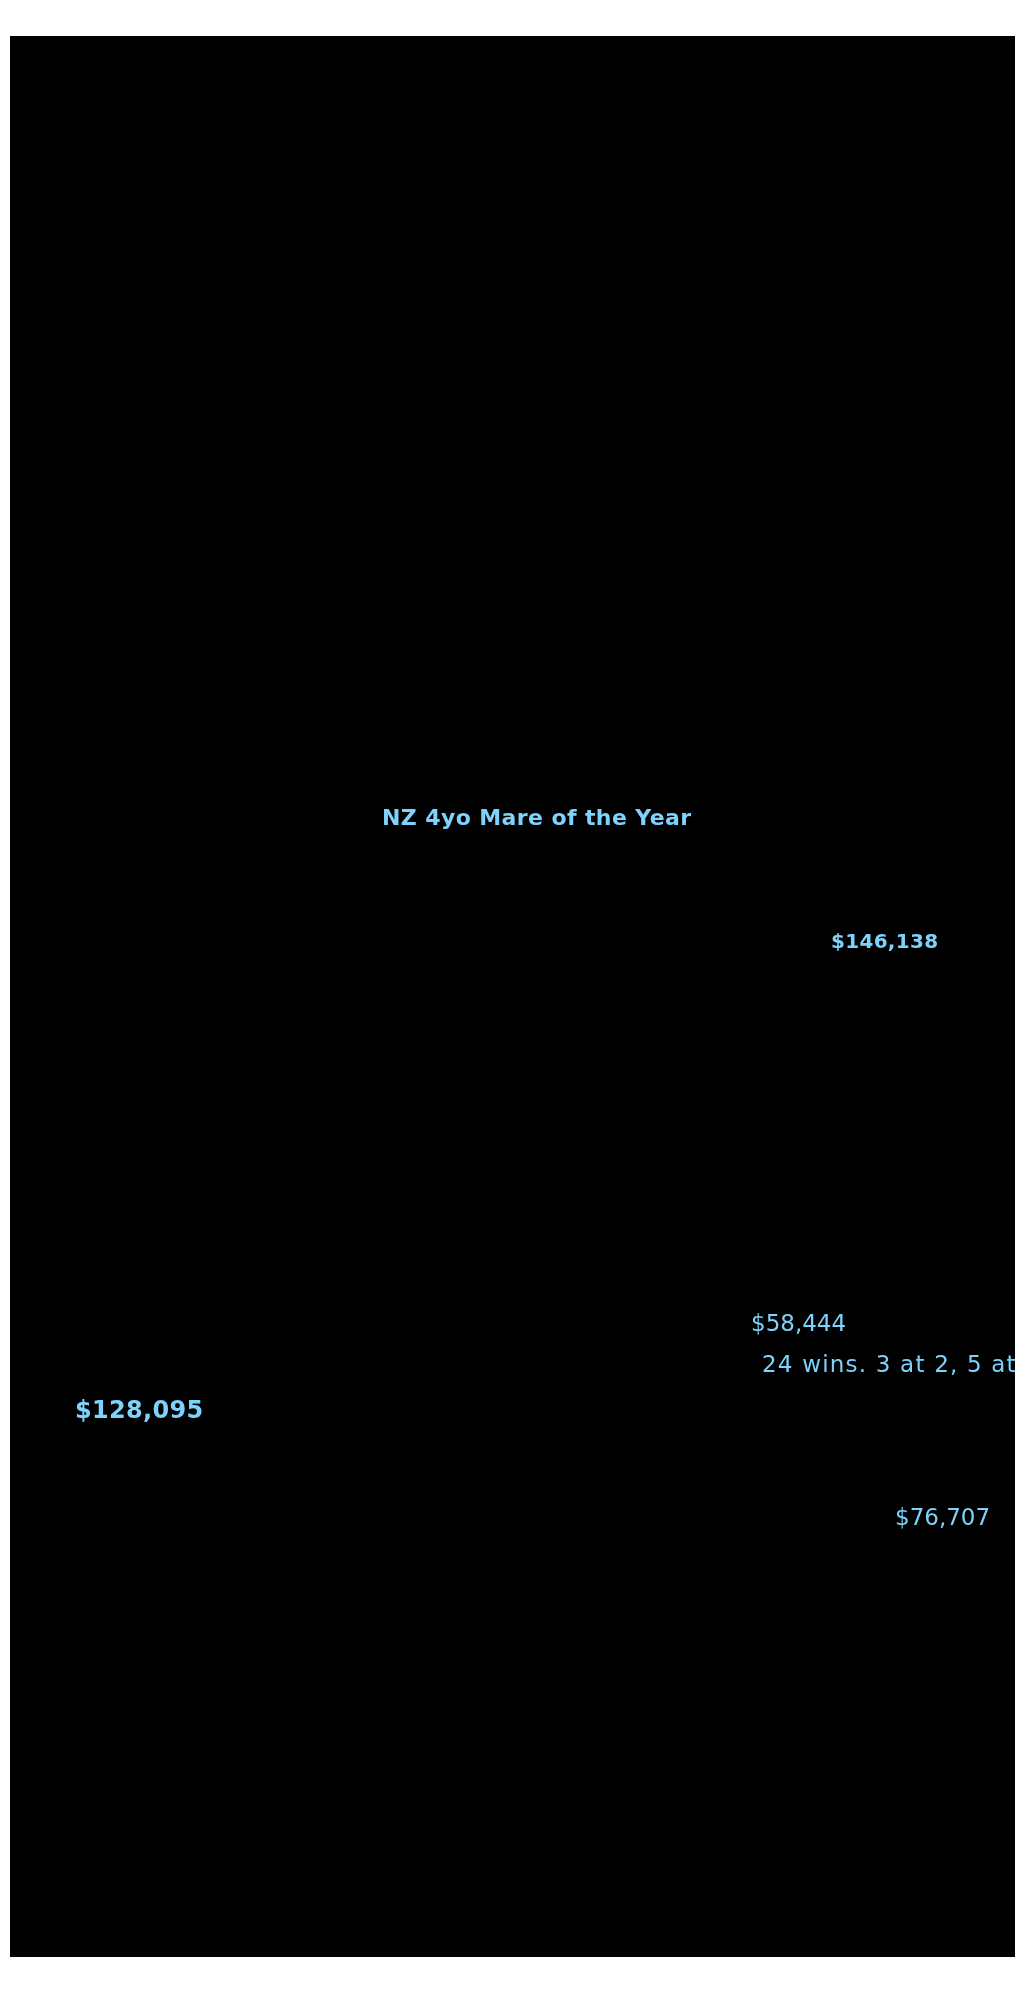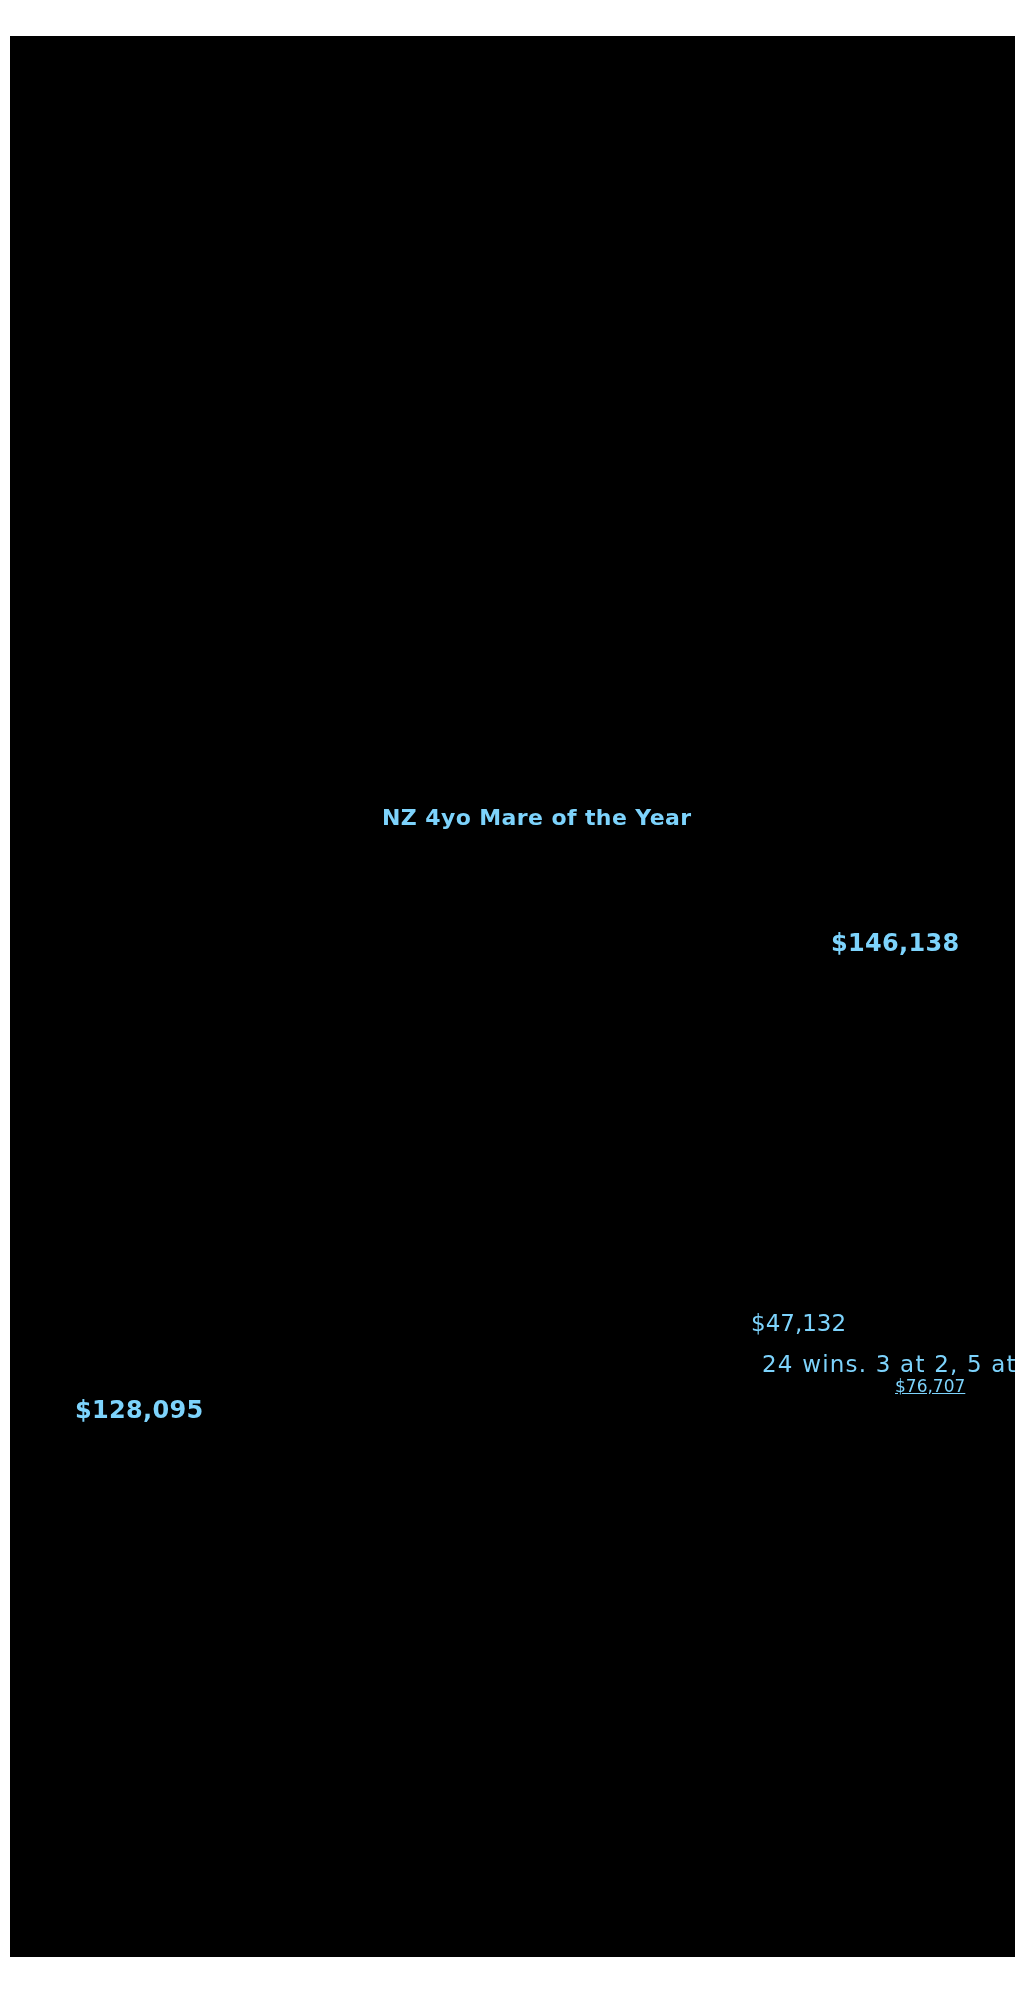--- a/index.html
+++ b/index.html
@@ -34,21 +34,21 @@
   }
   .t-title {
     left: 372px;
     top: 771px;
     font-size: 22px;
     letter-spacing: 0.4px;
   }
   .t-amount1 {
     left: 821px;
     top: 895px;
-    font-size: 24px;
+    font-size: 20px;
     letter-spacing: 0.3px;
   }
   .t-amount2 {
     left: 741px;
     top: 1276px;
     font-size: 23px;
   }
   .t-wins {
     left: 752px;
     top: 1317px;
@@ -56,35 +56,34 @@
     letter-spacing: 1.2px;
   }
   .t-amount3 {
     left: 65px;
     top: 1362px;
     font-size: 24px;
     letter-spacing: 0.3px;
   }
   .t-amount4 {
     left: 885px;
-    top: 1342px;
-    font-size: 17px;
-    text-decoration: underline;
+    top: 1470px;
+    font-size: 23px;
   }
 </style>
 </head>
 <body>
 
 <div class="page">
 
   <div class="txt bold t-title">NZ 4yo Mare of the Year</div>
 
   <div class="txt bold t-amount1">$146,138</div>
 
-  <div class="txt t-amount2">$47,132</div>
+  <div class="txt t-amount2">$58,444</div>
 
   <div class="txt t-wins">24 wins. 3 at 2, 5 at 3,</div>
 
   <div class="txt bold t-amount3">$128,095</div>
 
   <div class="txt t-amount4">$76,707</div>
 
 </div>
 
 </body></html>

